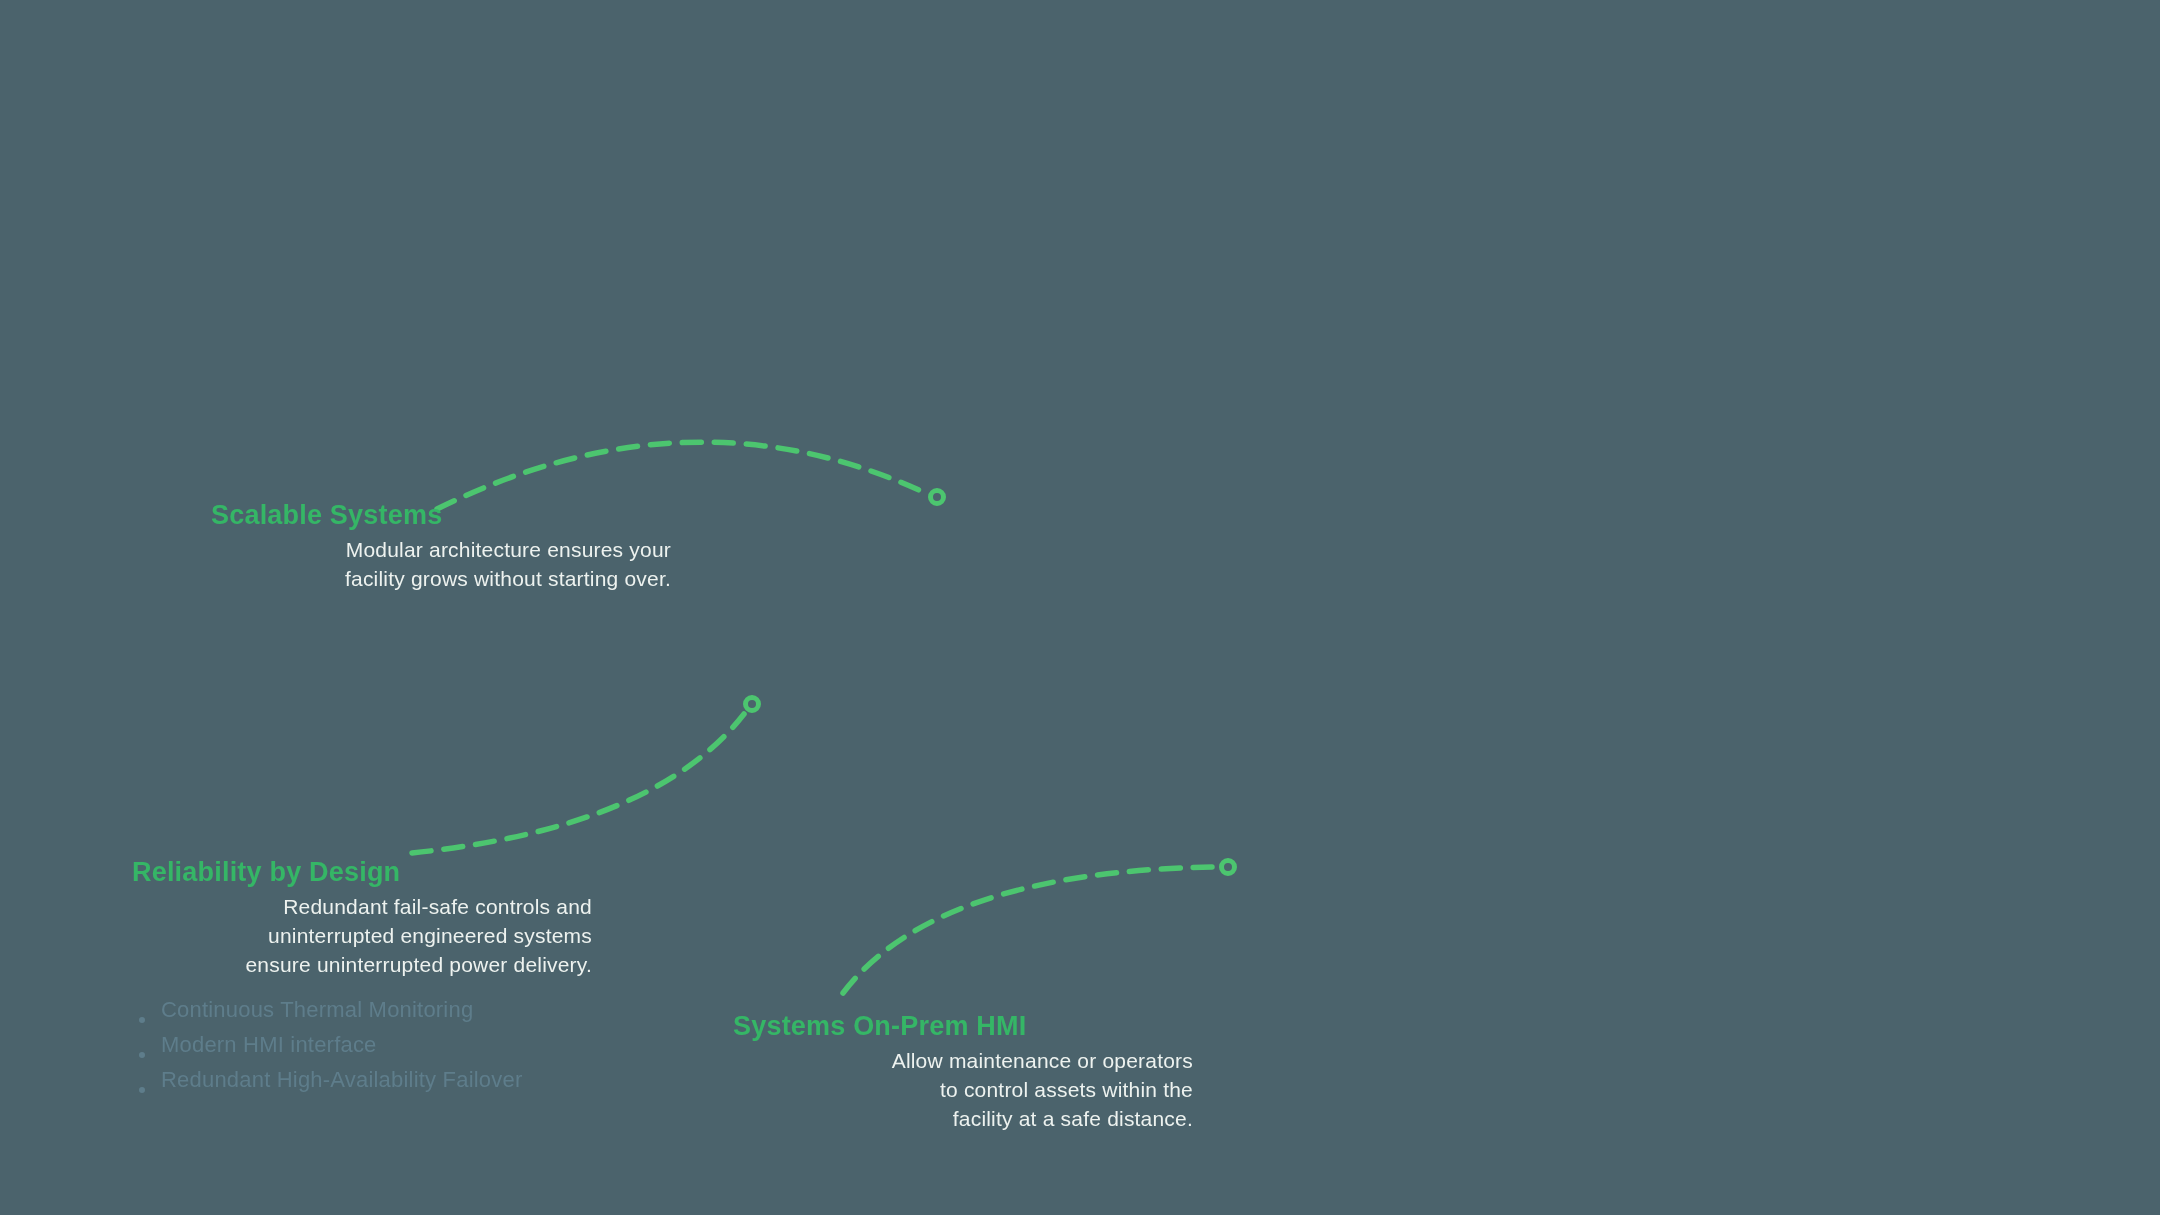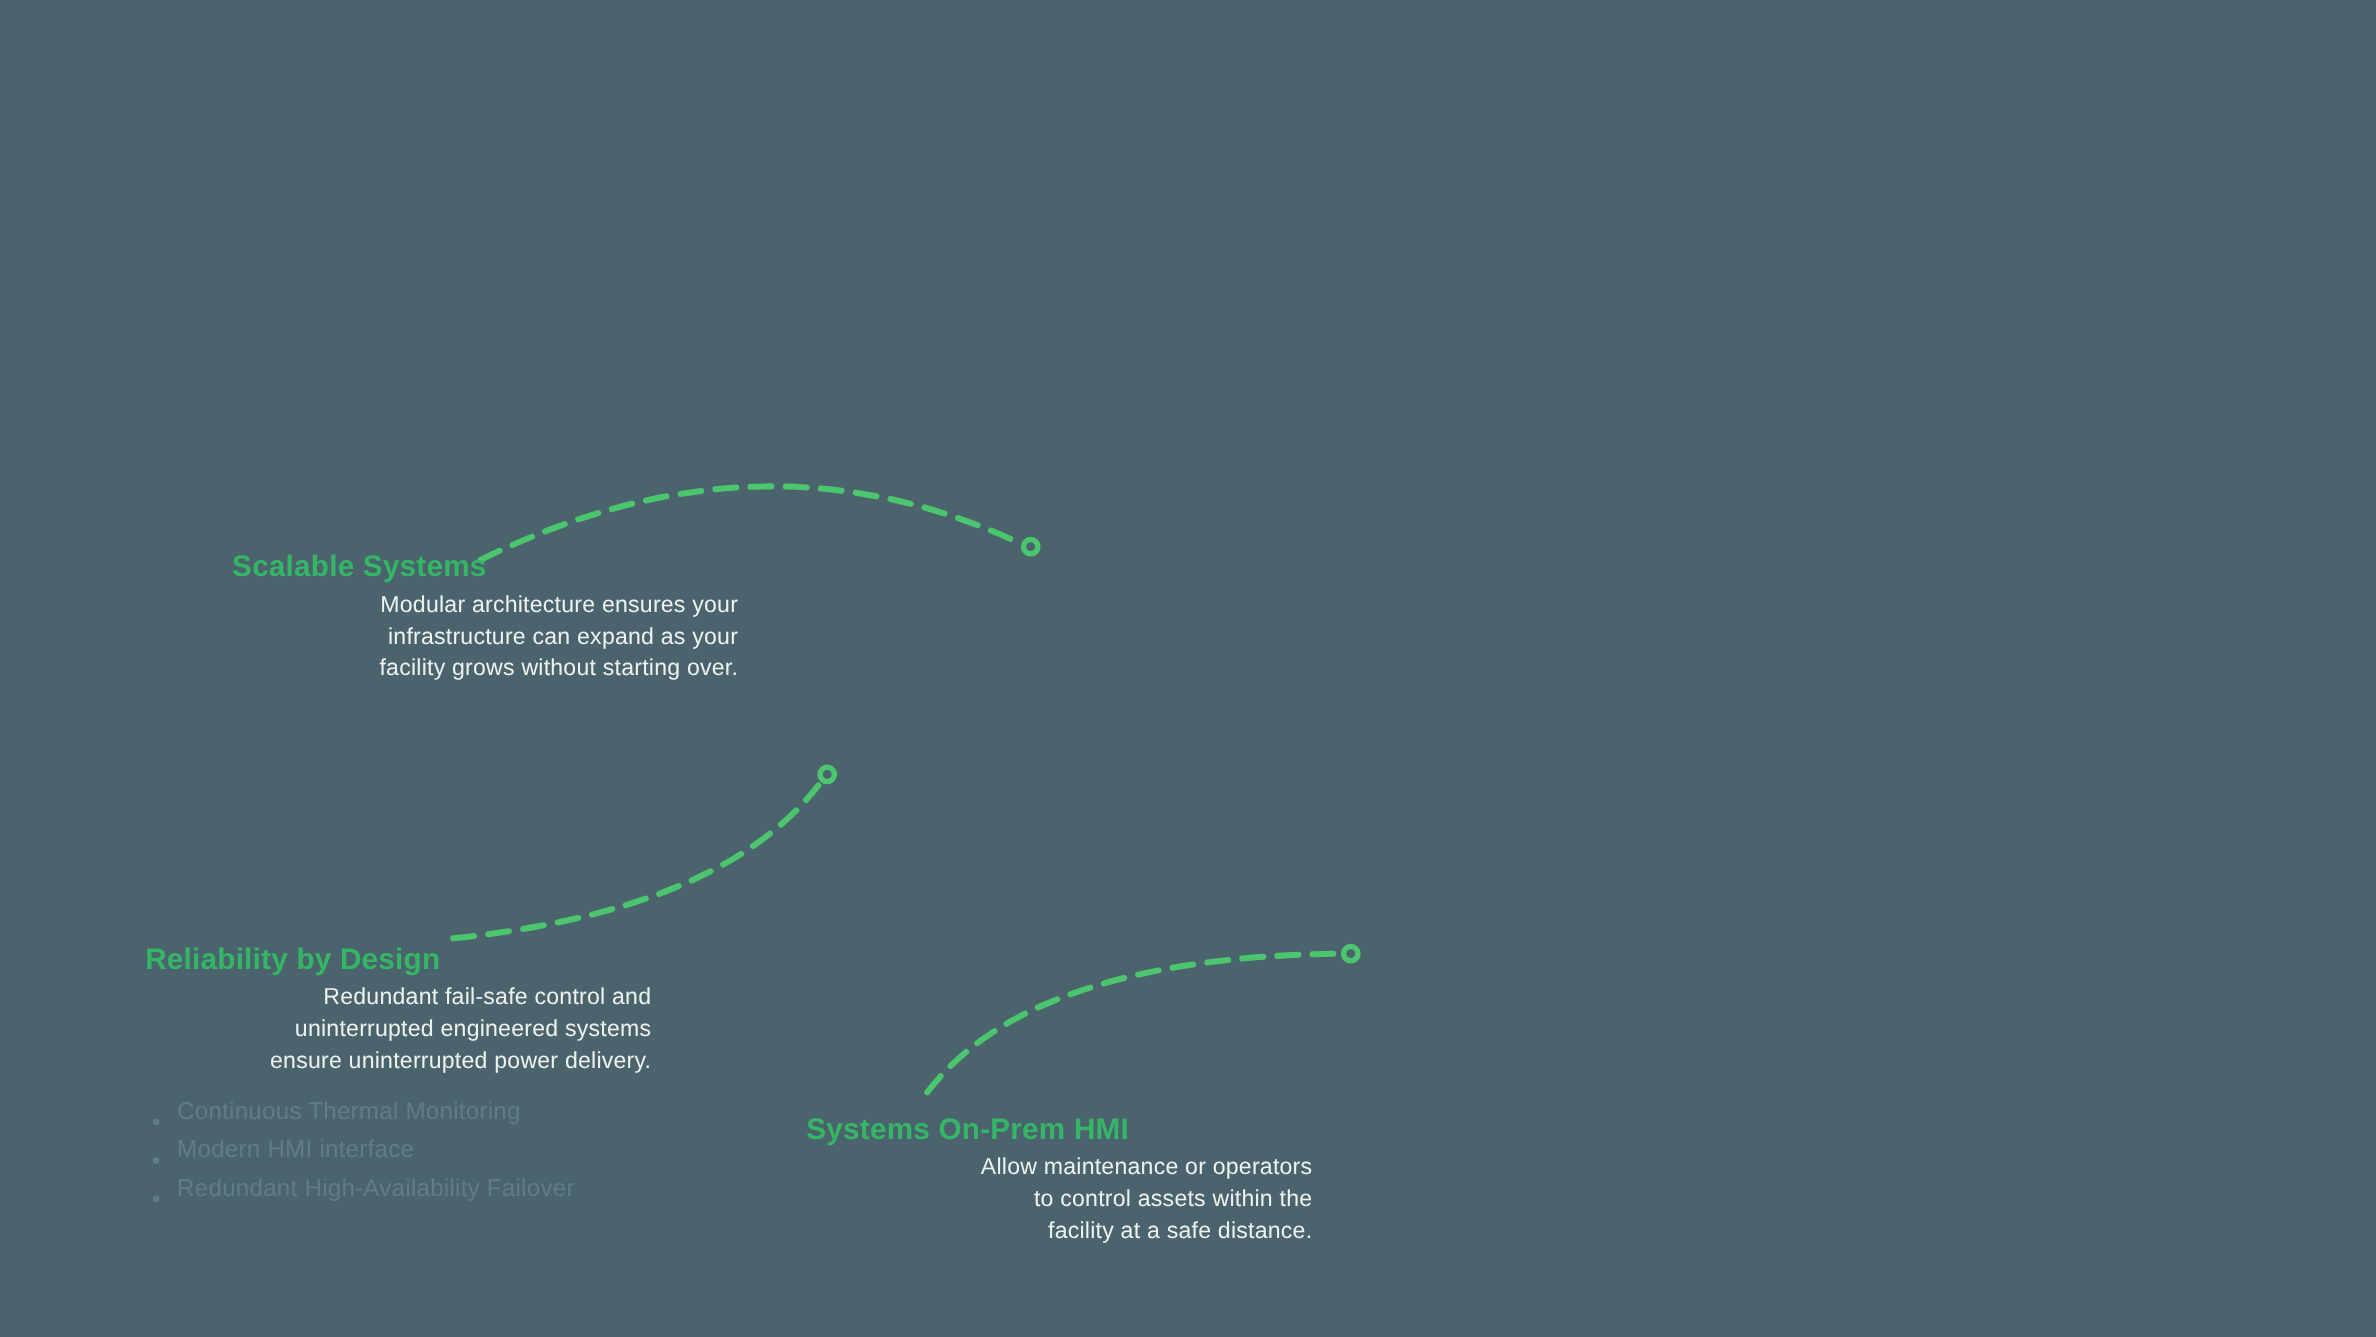--- a/index.html
+++ b/index.html
@@ -80,29 +80,28 @@
     <circle class="leader-ring" cx="752" cy="704" r="6.5"></circle>
 
     <path class="leader-path" d="M 843 993 Q 935 872 1212 867"></path>
     <circle class="leader-ring" cx="1228" cy="867" r="6.5"></circle>
   </svg>
 
   <section class="callout" id="callout-scalable">
     <h3 class="callout-title">Scalable Systems</h3>
     <div class="desc">
       <div class="desc-line">Modular architecture ensures your</div>
-      <div class="desc-line">infrastructure can expand as your</div>
       <div class="desc-line">facility grows without starting over.</div>
     </div>
   </section>
 
   <section class="callout" id="callout-reliability">
     <h3 class="callout-title">Reliability by Design</h3>
     <div class="desc">
-      <div class="desc-line">Redundant fail-safe control and</div>
+      <div class="desc-line">Redundant fail-safe controls and</div>
       <div class="desc-line">uninterrupted engineered systems</div>
       <div class="desc-line">ensure uninterrupted power delivery.</div>
     </div>
     <ul class="bullets">
       <li>
         <span class="bullet-dot"></span>
         <span class="bullet-label">Continuous Thermal Monitoring</span>
       </li>
       <li>
         <span class="bullet-dot"></span>

